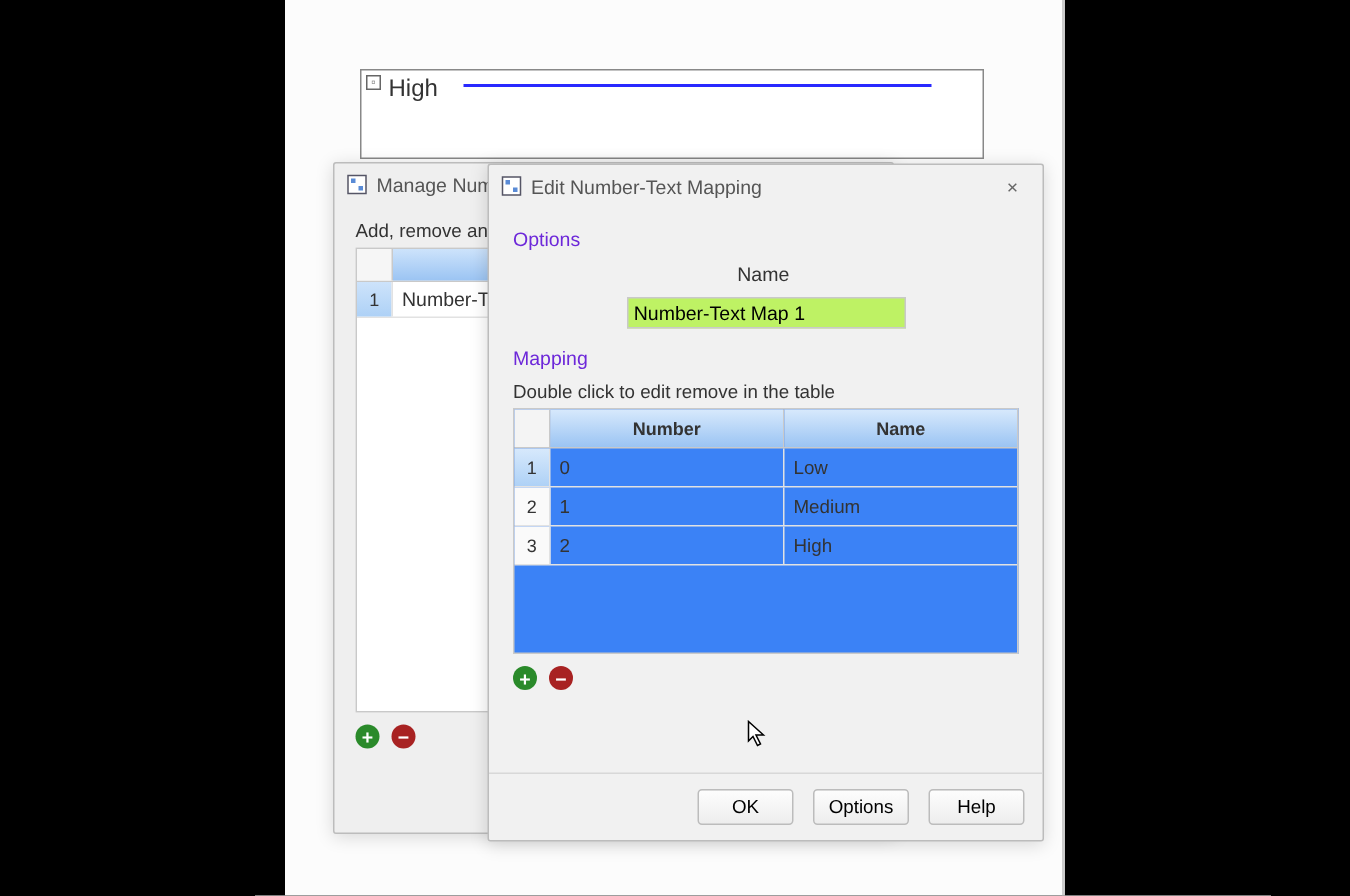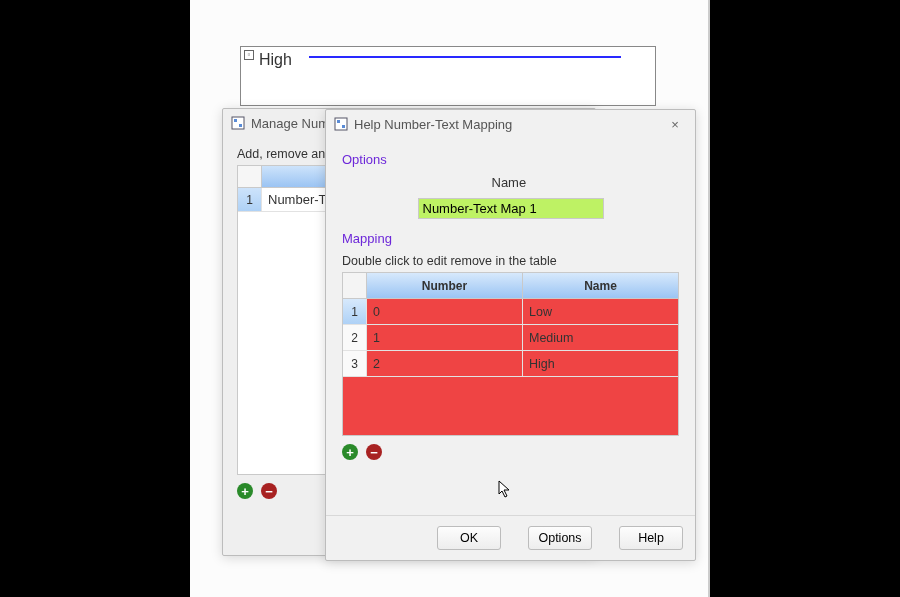--- a/index.html
+++ b/index.html
@@ -191,21 +191,21 @@
     .name-row input {
       flex: 1;
       border: 1px solid #c9c9c9;
       background: #bef264;
       padding: 2px 4px;
       font: inherit;
       height: 20px;
     }
     .map-table {
       border: 1px solid #c9c9c9;
-      background: #ef4444;
+      background: #3b82f6;
       height: 164px;
     }
     .map-header {
       display: flex;
       height: 26px;
       border-bottom: 1px solid #c9c9c9;
     }
     .map-header .idx {
       width: 24px;
       border-right: 1px solid #c9c9c9;
@@ -242,21 +242,21 @@
       line-height: 26px;
       font-size: 12.5px;
     }
     .map-row .cell:last-child { border-right: none; }
 
     .dlg-buttons {
       border-top: 1px solid #d8d8d8;
       padding: 10px 12px;
       display: flex;
       justify-content: flex-end;
-      gap: 27px;
+      gap: 13px;
     }
     .btn {
       min-width: 64px;
       height: 24px;
       background: linear-gradient(#fdfdfd, #ededed);
       border: 1px solid #bcbcbc;
       border-radius: 3px;
       font: inherit;
       font-size: 12.5px;
       cursor: default;
@@ -314,21 +314,21 @@
 
   <div class="dialog edit-dialog">
     <div class="dialog-titlebar">
       <span class="icon">
         <svg width="14" height="14" viewBox="0 0 14 14">
             <rect x="1" y="1" width="12" height="12" fill="#fff" stroke="#556" stroke-width="1"></rect>
             <rect x="3" y="3" width="3" height="3" fill="#5a8bd6"></rect>
             <rect x="8" y="8" width="3" height="3" fill="#5a8bd6"></rect>
           </svg>
       </span>
-      <span>Help Number-Text Mapping</span>
+      <span>Edit Number-Text Mapping</span>
       <div class="close">
         <span>×</span>
       </div>
     </div>
     <div class="edit-body">
       <div class="section-label">Options</div>
       <div class="name-row">
         <label>Name</label>
         <input type="text" value="Number-Text Map 1" style="">
       </div>

